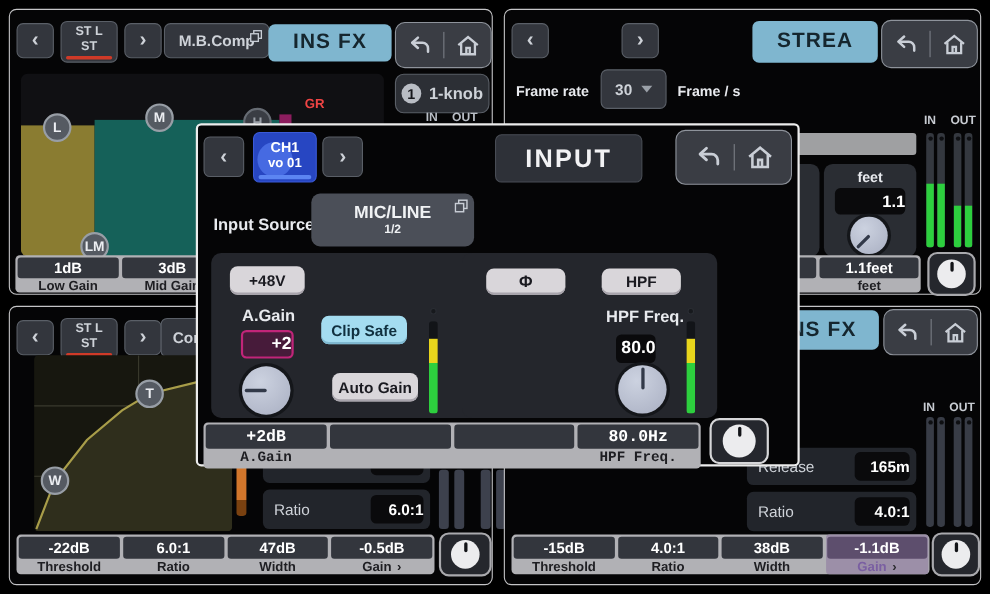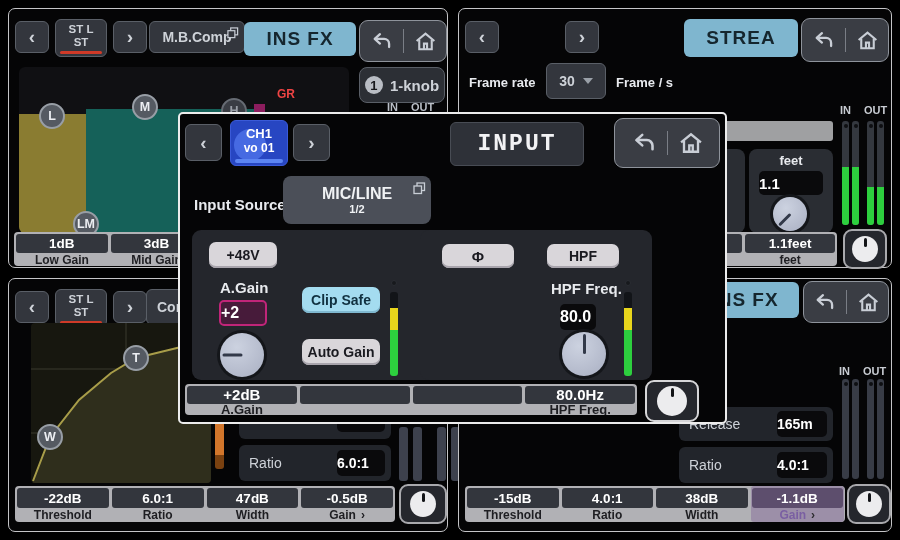--- a/index.html
+++ b/index.html
@@ -52,21 +52,21 @@
   
   .knob{position:absolute;border-radius:50%;background:radial-gradient(circle at 38% 32%,#ccd2e0,#a9afc2);
     box-shadow:0 0 0 3px #14161a;}
   .knob .mark{position:absolute;left:50%;top:50%;width:3px;height:46%;margin-left:-1.5px;
     background:#323949;transform-origin:50% 0;border-radius:2px;}
   
   .lbtn{position:absolute;background:#d9d6da;color:#1a1a20;font-weight:bold;border-radius:7px;
     display:flex;align-items:center;justify-content:center;box-shadow:inset 0 -2px 0 #a8a4ac;font-size:14px;}
   .cyan{background:#a4dcf0;color:#10303f;box-shadow:inset 0 -2px 0 #7fb8d0;}
   .vbox{position:absolute;background:#0a0a0c;color:#fff;font-weight:bold;border-radius:5px;
-    display:flex;align-items:center;justify-content:flex-start;}
+    display:flex;align-items:center;justify-content:flex-end;}
   .prow{position:absolute;background:#22252b;border-radius:6px;}
   .prow .rlab{position:absolute;left:10px;top:50%;transform:translateY(-50%);color:#ced2d8;font-size:14px;}
   .slabel{position:absolute;color:#e8eaee;font-weight:bold;}
   .dim-label{position:absolute;color:#ef4444;font-weight:bold;}
   .copyic{position:absolute;top:4px;right:5px;}
   .tri{width:0;height:0;border-left:5px solid transparent;border-right:5px solid transparent;border-top:6px solid #9aa0a8;}
 </style>
 </head>
 <body>
 
@@ -406,21 +406,21 @@
       </div>
     <div class="abs" style="left:50px;top:6px;width:58px;height:46px;background:#2746c2;border:1px solid #3a5ad8;border-radius:6px;overflow:hidden;">
       <span class="abs" style="left:3px;top:8px;width:32px;height:32px;border-radius:50%;background:#466ae2;"></span>
       <div class="abs" style="left:0;right:0;top:5px;text-align:center;color:#fff;font-weight:bold;font-size:13px;">CH1</div>
       <div class="abs" style="left:0;right:0;top:20px;text-align:center;color:#fff;font-weight:bold;font-size:12px;">vo 01</div>
       <span class="uline" style="background:#5c85f2;height:4px;"></span>
     </div>
     <div class="hbtn" style="left:113px;top:10px;width:37px;height:37px;">
         <span>›</span>
       </div>
-    <div class="abs" style="left:270px;top:8px;width:134px;height:44px;background:#2e3138;border:1px solid #484c54;border-radius:6px;display:flex;align-items:center;justify-content:center;color:#f2f2f4;font-weight:bold;font-size:23px;letter-spacing:2px;font-family:Liberation Mono, monospace;">
+    <div class="abs" style="left:270px;top:8px;width:134px;height:44px;background:#2e3138;border:1px solid #484c54;border-radius:6px;display:flex;align-items:center;justify-content:center;color:#f2f2f4;font-weight:bold;font-size:23px;letter-spacing:2px;">
         <span>INPUT</span>
       </div>
     <div class="navbox" style="left:434px;top:4px;width:106px;height:50px;">
       <span class="icbtn">
           <svg width="28" height="28" viewBox="0 0 24 24">
             <path d="M10.5 5 L5.5 9.5 L10.5 14" fill="none" stroke="#c9ced6" stroke-width="2.2" stroke-linecap="round" stroke-linejoin="round"></path>
             <path d="M6 9.5 h8.5 a4.8 4.8 0 0 1 4.8 4.8 v3" fill="none" stroke="#c9ced6" stroke-width="2.2" stroke-linecap="round"></path>
           </svg>
         </span>
       <span class="div"></span>
@@ -447,21 +447,21 @@
       <div class="lbtn" style="left:17px;top:12px;width:68px;height:26px;">
           <span>+48V</span>
         </div>
       <div class="slabel" style="left:28px;top:49px;font-size:15px;">A.Gain</div>
       <div class="vbox" style="left:27px;top:70px;width:48px;height:26px;font-size:16px;background:#471b3a;border:2px solid #c12579;">
           <span>+2</span>
         </div>
       <div class="knob" style="left:28px;top:103px;width:44px;height:44px;">
           <span class="mark" style="transform:rotate(90deg);"></span>
         </div>
-      <div class="lbtn cyan" style="left:110px;top:57px;width:78px;height:26px;">
+      <div class="lbtn cyan" style="left:100px;top:57px;width:78px;height:26px;">
           <span>Clip Safe</span>
         </div>
       <div class="lbtn" style="left:110px;top:109px;width:78px;height:26px;">
           <span>Auto Gain</span>
         </div>
       <span class="pdot" style="left:199px;top:50px;"></span>
       <div class="pmeter" style="left:198px;top:62px;height:84px;">
           <span class="seg1"></span>
           <span class="seg2"></span>
           <span class="seg3"></span>
@@ -483,21 +483,21 @@
           <span class="mark" style="transform:rotate(180deg);"></span>
         </div>
       <span class="pdot" style="left:205px;top:50px;"></span>
       <div class="pmeter" style="left:204px;top:62px;height:84px;">
           <span class="seg1"></span>
           <span class="seg2"></span>
           <span class="seg3"></span>
         </div>
     </div>
 
-    <div class="fstrip" style="left:5px;top:270px;width:452px;height:31px;">
+    <div class="fstrip" style="left:5px;top:270px;width:452px;height:42px;font-family:Liberation Mono, monospace;">
       <div class="fcell">
           <div class="val" style="height:22px;font-size:15px;">+2dB</div>
           <div class="lab" style="height:14px;font-size:13px;">A.Gain</div>
         </div>
       <div class="fcell">
           <div class="val" style="height:22px;font-size:15px;"></div>
           <div class="lab" style="height:14px;font-size:13px;"></div>
         </div>
       <div class="fcell">
           <div class="val" style="height:22px;font-size:15px;"></div>

